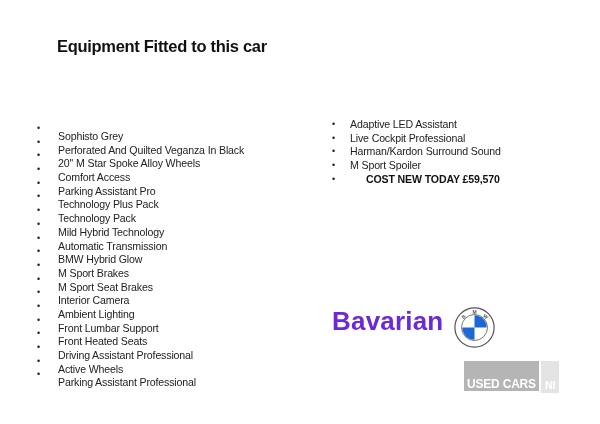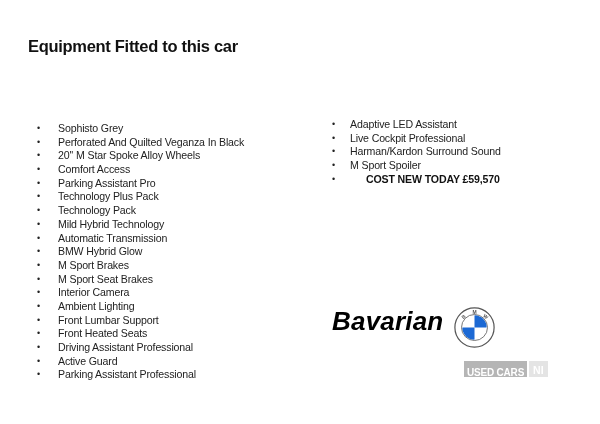--- a/index.html
+++ b/index.html
@@ -10,21 +10,21 @@
     body {
       width: 600px;
       height: 424px;
       position: relative;
       overflow: hidden;
       font-family: "Liberation Sans", sans-serif;
       color: #1a1a1a;
     }
     .title {
       position: absolute;
-      left: 28px;
+      left: 57px;
       top: 37px;
       font-size: 16.5px;
       font-weight: bold;
       letter-spacing: -0.3px;
       color: #111111;
       white-space: nowrap;
     }
     .list {
       position: absolute;
       margin: 0;
@@ -47,75 +47,74 @@
       color: #222222;
     }
     .list li .bullet::before {
       content: "\2022";
     }
     .list-left {
       left: 37px;
       top: 122px;
     }
     .list-left li .bullet { left: 0; }
-    .list-left li .text { position: absolute; left: 21px; top: 0; }
+    .list-left li .text { position: absolute; left: 21px; top: 8px; }
     .list-right {
       left: 332px;
       top: 118px;
     }
     .list-right li .bullet { left: 0; }
     .list-right li .text { position: absolute; left: 18px; top: 0; }
     .list li.bold .text {
       font-weight: bold;
       color: #111111;
       margin-left: 16px;
     }
     .brand {
       position: absolute;
       left: 332px;
       top: 306px;
       font-size: 26px;
       font-weight: bold;
-      color: #000000;
+      color: #6d28d9;
       letter-spacing: 0.2px;
       white-space: nowrap;
-      font-style: italic;
     }
     .roundel {
       position: absolute;
       left: 454px;
       top: 307px;
       width: 41px;
       height: 41px;
     }
     .badge {
       position: absolute;
       left: 464px;
       top: 361px;
       height: 16px;
       display: flex;
       align-items: stretch;
     }
     .badge .used {
       background: #b5b5b5;
       color: #ffffff;
-      font-size: 10px;
-      font-weight: bold;
-      padding: 4px 3px;
+      font-size: 12px;
+      font-weight: bold;
+      padding: 15px 3px;
       line-height: 16px;
       letter-spacing: -0.2px;
       white-space: nowrap;
     }
     .badge .region {
       margin-left: 2px;
       background: #e4e4e4;
       color: #ffffff;
       font-size: 10.5px;
       font-weight: bold;
-      padding: 1px 4px;
+      padding: 16px 4px;
       line-height: 16px;
       white-space: nowrap;
     }
   </style>
 </head>
 <body>
 
 <div class="title">Equipment Fitted to this car</div>
 
 <ul class="list list-left">
@@ -182,21 +181,21 @@
   <li>
       <span class="bullet"></span>
       <span class="text">Front Heated Seats</span>
     </li>
   <li>
       <span class="bullet"></span>
       <span class="text">Driving Assistant Professional</span>
     </li>
   <li>
       <span class="bullet"></span>
-      <span class="text">Active Guard</span>
+      <span class="text">Active Wheels</span>
     </li>
   <li>
       <span class="bullet"></span>
       <span class="text">Parking Assistant Professional</span>
     </li>
 </ul>
 
 <ul class="list list-right">
   <li>
       <span class="bullet"></span>

